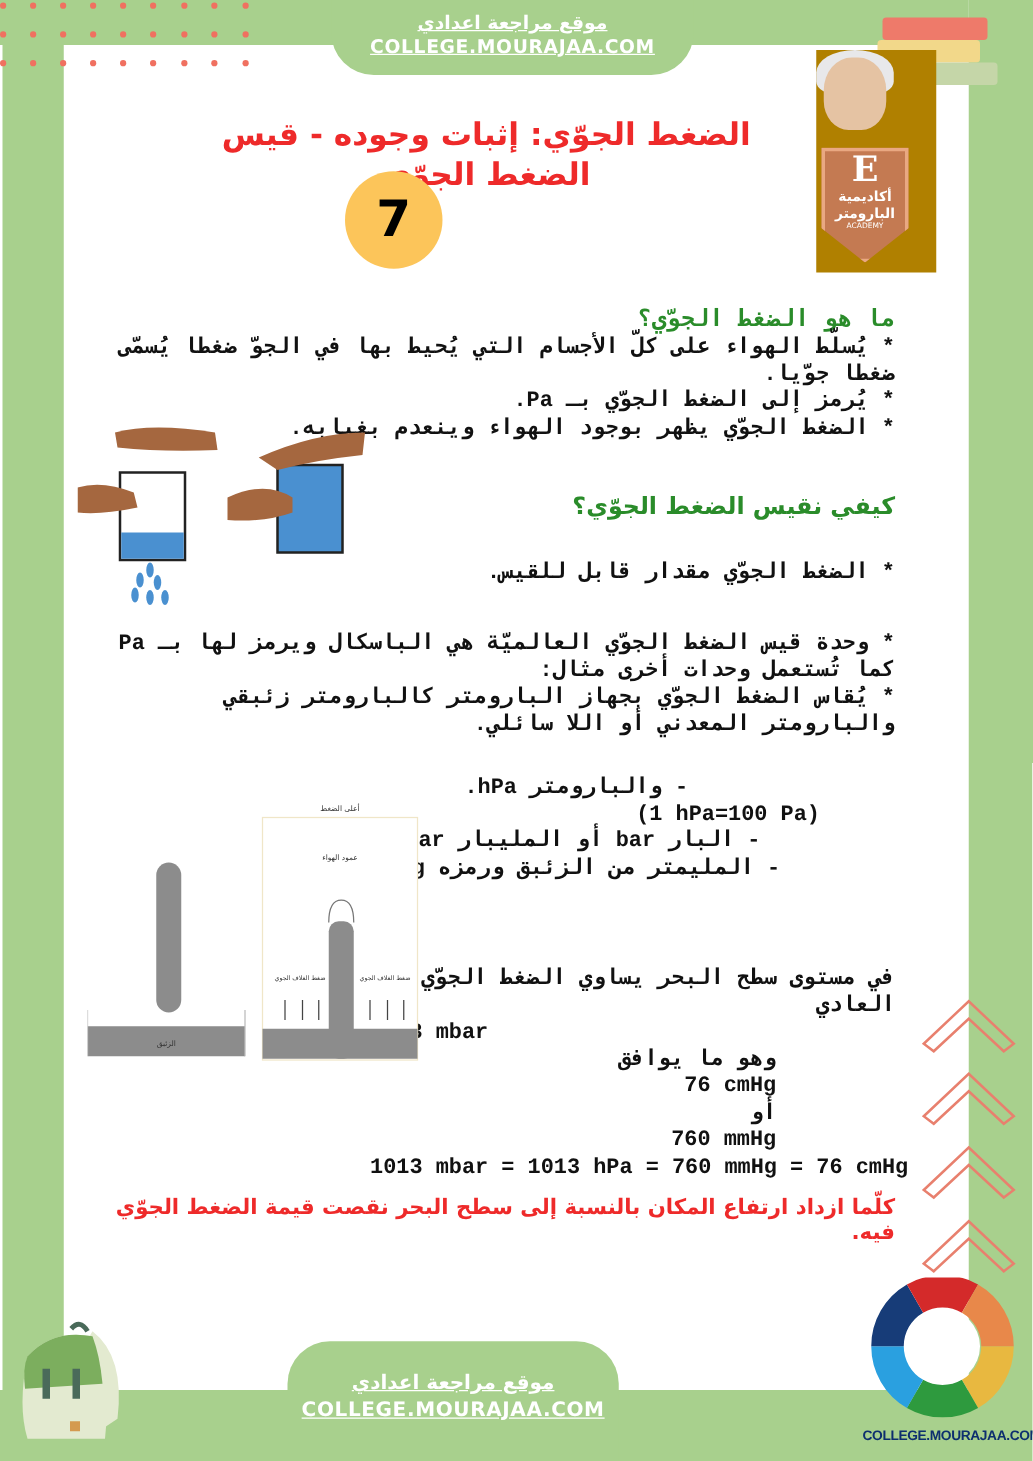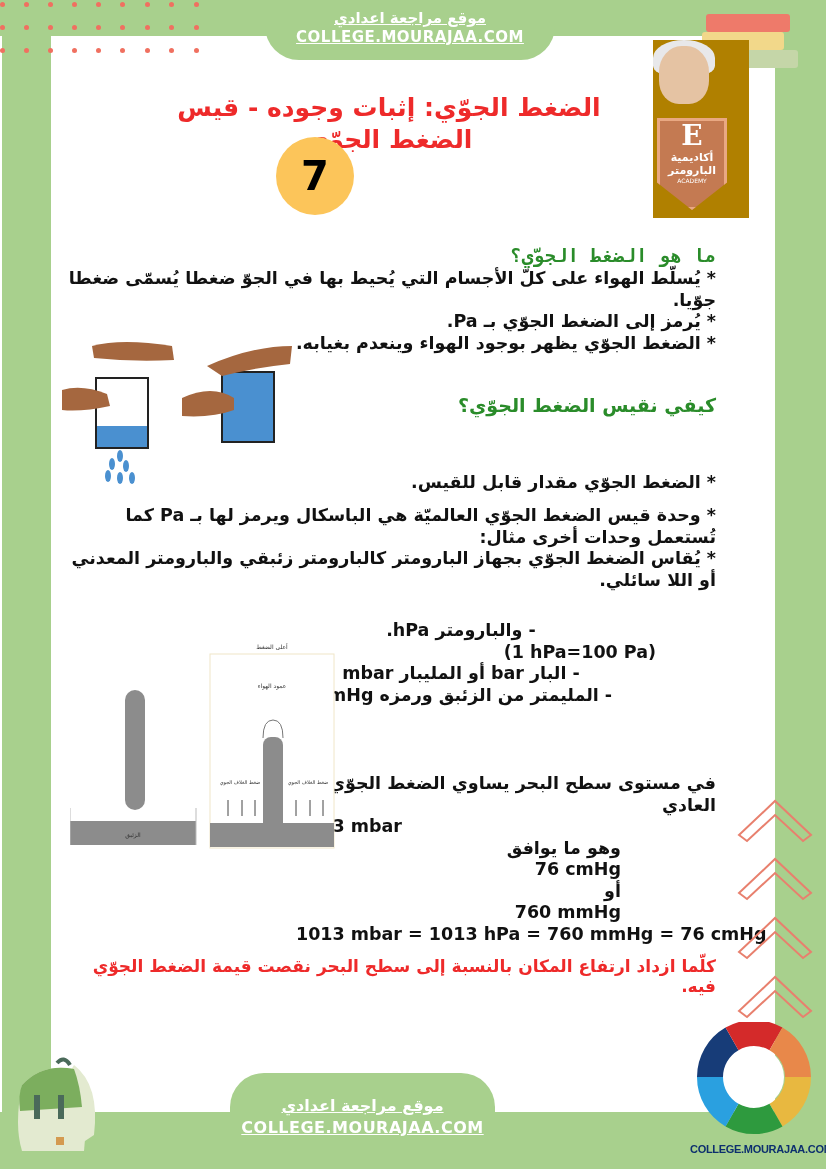--- a/index.html
+++ b/index.html
@@ -31,26 +31,26 @@
            clip-path: polygon(0 0, 100% 0, 100% 70%, 50% 100%, 0 70%); color: #fff; text-align: center; }
   #logo .shield .E { font-family: "DejaVu Serif", serif; font-weight: bold; font-size: 28px; line-height: 30px; }
   #logo .shield .nm { font-size: 11px; font-weight: bold; line-height: 13px; direction: rtl; }
   #logo .shield .ac { font-size: 6px; line-height: 8px; }
   #books { position: absolute; left: 700px; top: 14px; width: 100px; height: 58px; }
   .book { position: absolute; height: 18px; border-radius: 3px; }
 
   .content { position: absolute; right: 110px; direction: rtl; text-align: right; color: #111;
              font-family: "DejaVu Sans", sans-serif; font-weight: bold; }
   .heading-green { color: #2a8c2a; font-size: 19px; }
-  .para { font-size: 17.5px; line-height: 21.5px; }
+  .para { font-size: 17.5px; line-height: 21.5px; font-family: Liberation Mono, monospace; }
 
   #sec1-heading { top: 244px; font-family: Liberation Mono, monospace; }
   #sec1 { top: 268px; width: 650px; }
   #sec2-heading { top: 394px; }
-  #sec2-first { top: 472px; width: 400px; }
+  #sec2-first { top: 448px; width: 400px; }
   #sec2-body { top: 505px; width: 650px; }
   #units { top: 620px; width: 450px; text-align: center; right: 110px; }
   #relation { top: 773px; width: 420px; }
   #conclusion { top: 956px; width: 650px; color: #ee2a2a; font-size: 17px; }
 
   
   #hands-figure { position: absolute; left: 62px; top: 340px; width: 240px; height: 150px; }
   #barometer-figure { position: absolute; left: 70px; top: 640px; width: 268px; height: 210px; }
 
   .chev { position: absolute; left: 735px; width: 80px; height: 50px; }

